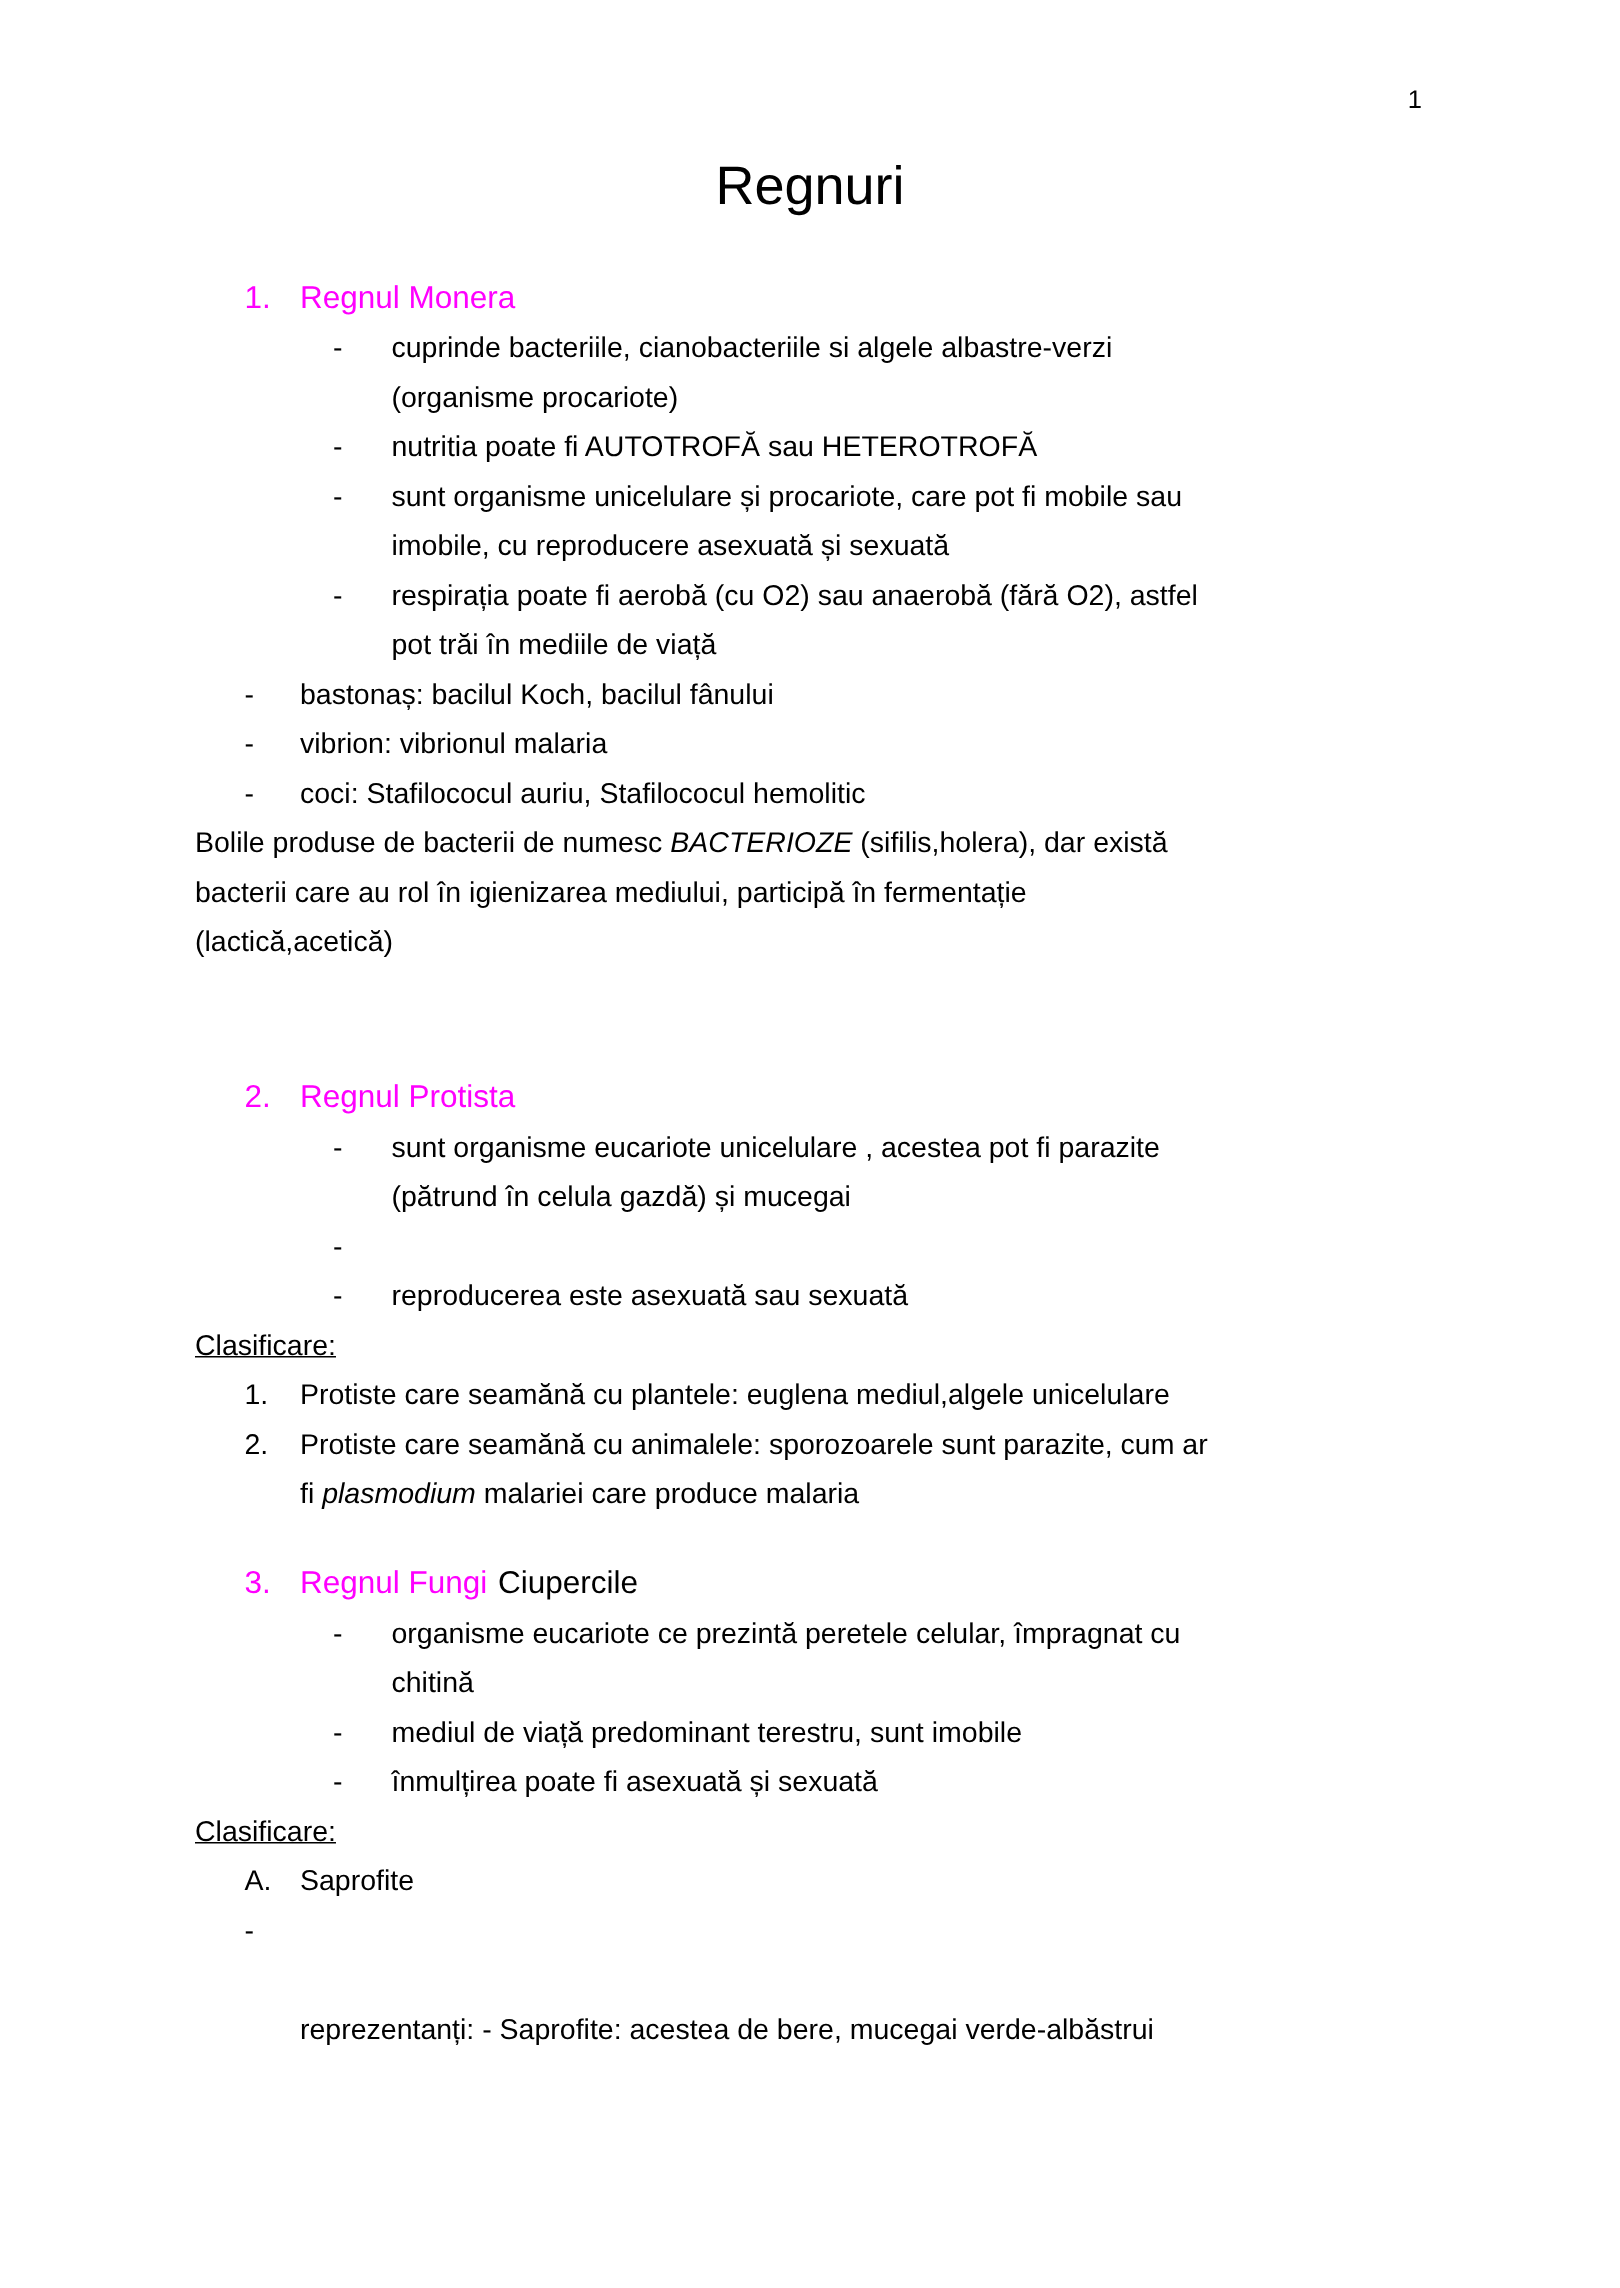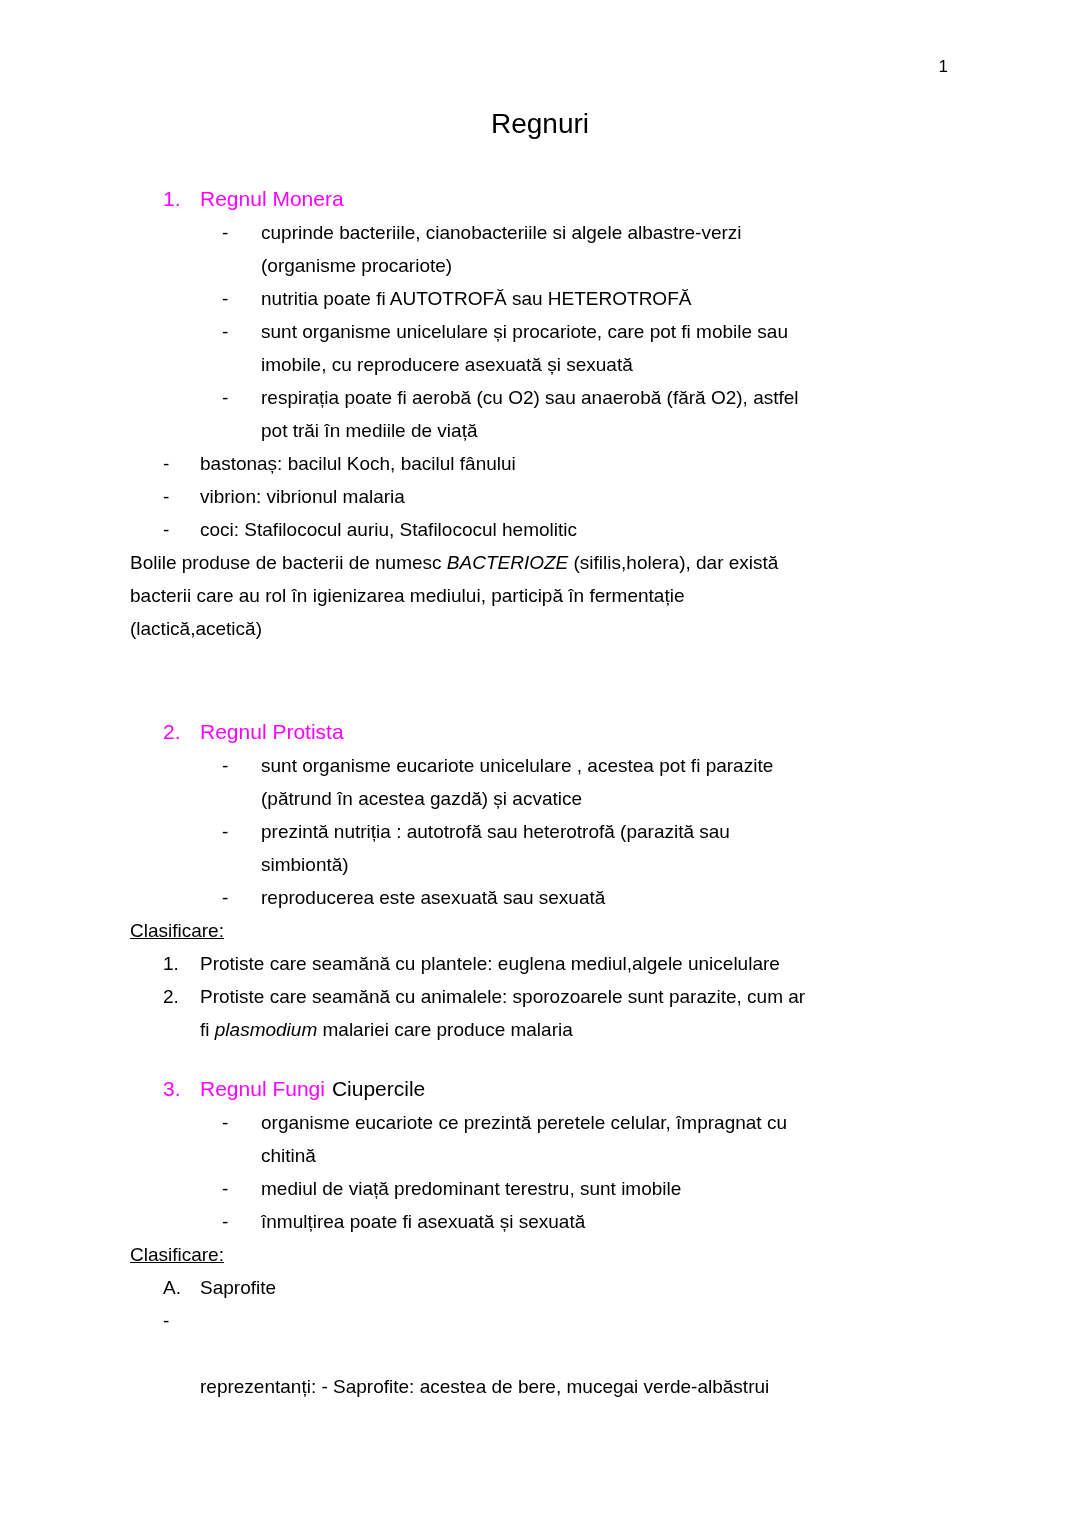--- a/index.html
+++ b/index.html
@@ -12,21 +12,21 @@
     width:1080px; height:1525px;
     margin:0 auto;
     background:var(--color-page);
     padding:58px 130px 20px 130px;
     overflow:hidden;
     font-size:19px; line-height:33px;
   }
 
   .page-number { position:absolute; top:56px; right:132px; font-size:17px; line-height:22px; }
 
-  .doc-title { margin-top:46px; text-align:center; font-size:28px; line-height:40px; font-weight:400; }
+  .doc-title { margin-top:46px; text-align:center; font-size:36px; line-height:40px; font-weight:400; }
 
   .section-heading { display:flex; font-size:21px; line-height:34px; color:var(--color-heading); }
   .section-heading .num { flex:0 0 37px; margin-left:33px; }
   .section-heading .heading-text { flex:0 0 auto; }
   .heading-suffix { margin-left:7px; color:var(--color-text); }
   .monera-gap { margin-top:38px; }
   .protista-gap { margin-top:70px; }
   .fungi-gap { margin-top:26px; }
 
   .row { display:flex; }
@@ -95,26 +95,24 @@
 (lactică,acetică)</span></p>
 
   <div class="section-heading protista-gap">
     <span class="num">2.</span>
     <span class="heading-text">Regnul Protista</span>
   </div>
 
   <div class="row bullet">
     <span class="marker">-</span>
     <span class="text">sunt organisme eucariote unicelulare , acestea pot fi parazite
-(pătrund în acestea gazdă) și acvatice</span>
+(pătrund în celula gazdă) și mucegai</span>
   </div>
   <div class="row bullet">
     <span class="marker">-</span>
-    <span class="text">prezintă nutriția : autotrofă sau heterotrofă (parazită sau
-simbiontă)</span>
   </div>
   <div class="row bullet">
     <span class="marker">-</span>
     <span class="text">reproducerea este asexuată sau sexuată</span>
   </div>
 
   <div class="classification-title">
     <span class="underlined">Clasificare:</span>
   </div>
 

